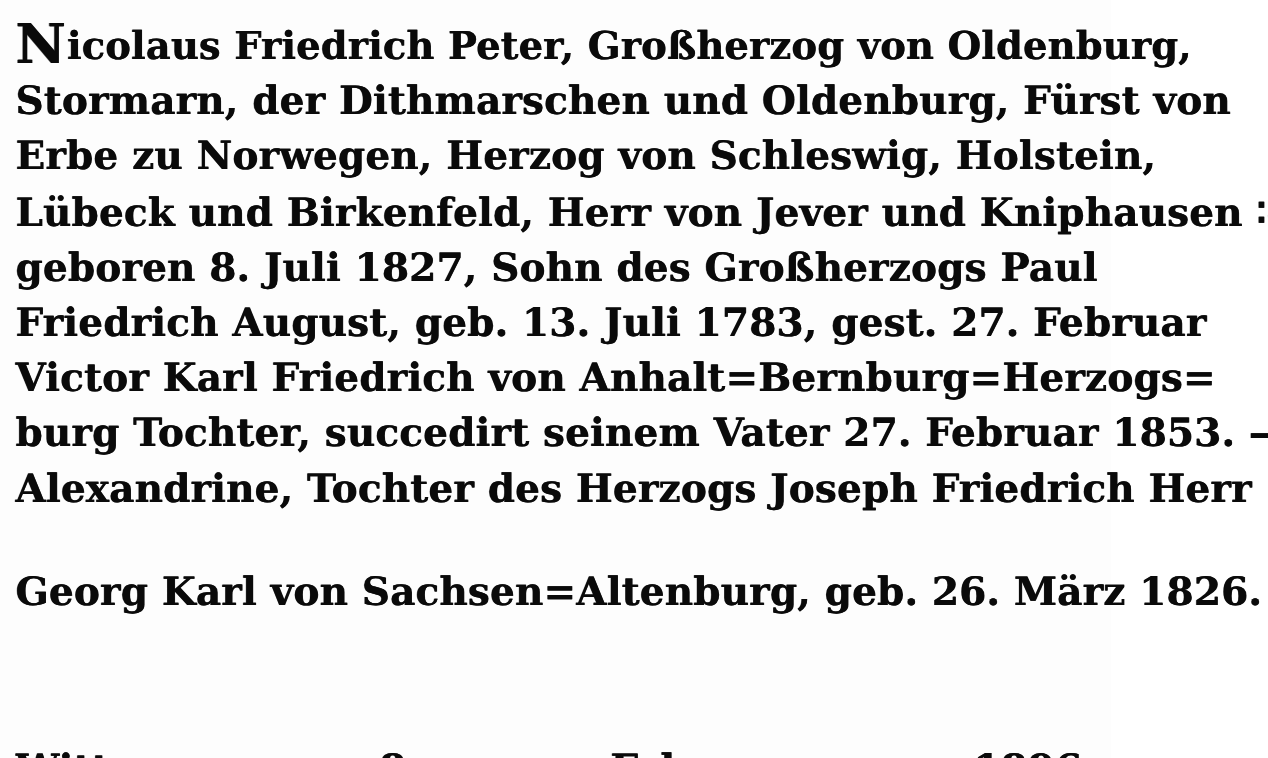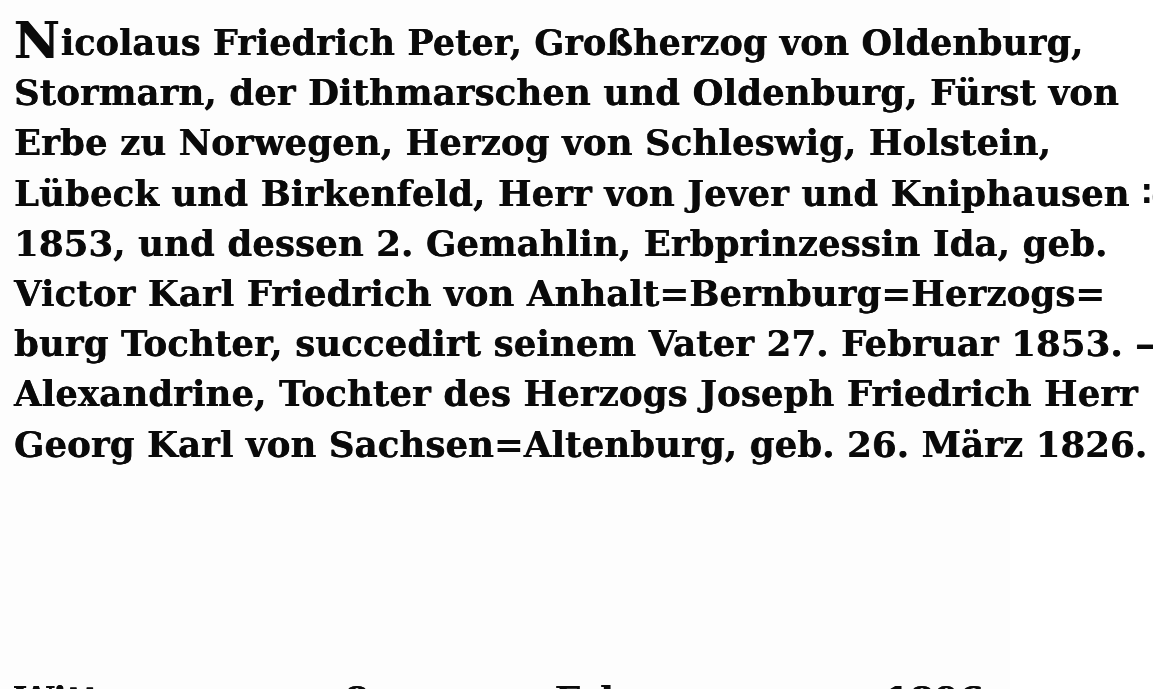--- a/index.html
+++ b/index.html
@@ -48,21 +48,21 @@
   }
   .dropcap {
     font-size: 50px;
     line-height: 0.8;
     font-weight: 700;
     vertical-align: -3px;
     padding-right: 1px;
     text-shadow: 0.5px 0 0 rgba(0,0,0,0.9), -0.5px 0 0 rgba(0,0,0,0.6);
   }
   .line-1 { font-size: 35px; }
-  .line-13 { text-align-last: left; }
+  .line-13 { text-align-last: left; margin-top: 44px; }
   .clipped {
     position: absolute;
     left: 14px;
     right: 14px;
     bottom: 0;
     height: 14px;
     overflow: hidden;
   }
   .clipped .line {
     font-size: 35.5px;
@@ -74,21 +74,22 @@
 </head>
 <body>
 
 <div id="page">
   <div class="scan-text">
     <p>
       <span class="line line-1"><span class="dropcap">N</span><span>icolaus Friedrich Peter, Großherzog von Oldenburg,</span></span>
       <span class="line">Stormarn, der Dithmarschen und Oldenburg, Fürst von</span>
       <span class="line">Erbe zu Norwegen, Herzog von Schleswig, Holstein,</span>
       <span class="line">Lübeck und Birkenfeld, Herr von Jever und Kniphausen ∶c.,</span>
-      <span class="line">1853, und dessen 2. Gemahlin, Erbprinzessin Ida, geb.</span>
+      <span class="line">geboren 8. Juli 1827, Sohn des Großherzogs Paul</span>
+      <span class="line">Friedrich August, geb. 13. Juli 1783, gest. 27. Februar</span>
       <span class="line">Victor Karl Friedrich von Anhalt=Bernburg=Herzogs=</span>
       <span class="line">burg Tochter, succedirt seinem Vater 27. Februar 1853. —</span>
       <span class="line">Alexandrine, Tochter des Herzogs Joseph Friedrich Herr</span>
       <span class="line line-13">Georg Karl von Sachsen=Altenburg, geb. 26. März 1826.</span>
     </p>
   </div>
   <div class="clipped">
     <span class="line">Wittwer 8. Februar 1896.</span>
   </div>
 </div>

